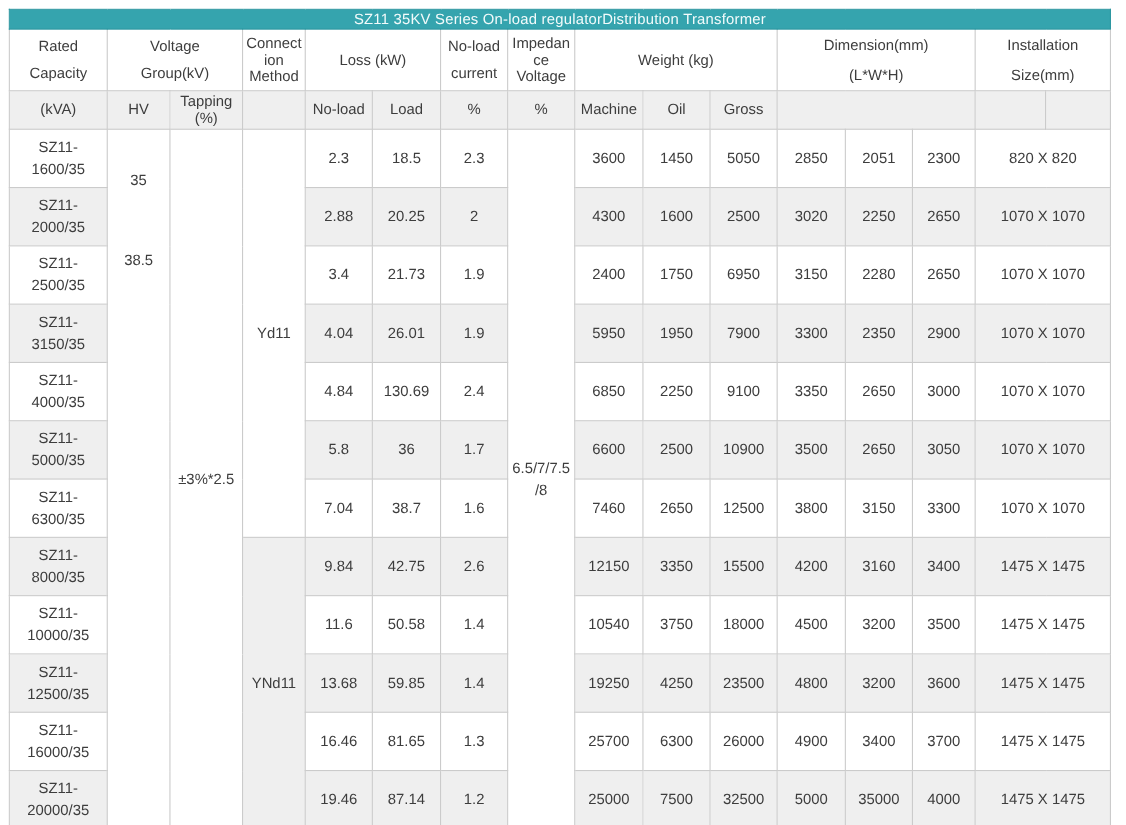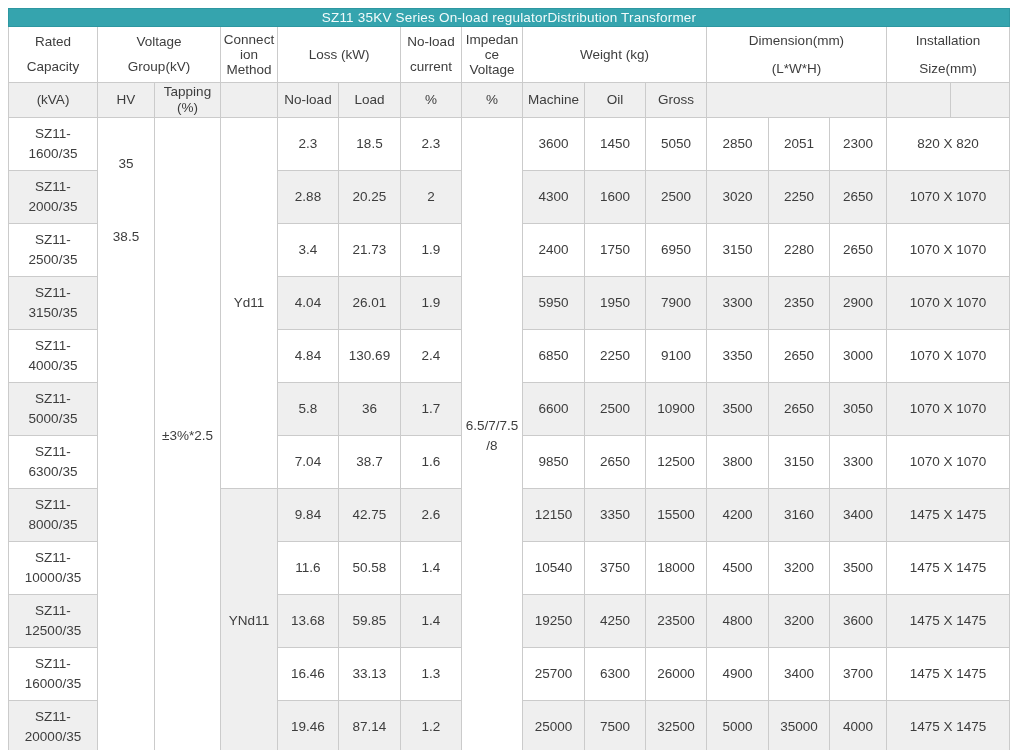--- a/index.html
+++ b/index.html
@@ -191,21 +191,21 @@
           <td>2650</td>
           <td>3050</td>
           <td colspan="2">1070 X 1070</td>
         </tr>
         <tr>
           <td>SZ11-
 6300/35</td>
           <td>7.04</td>
           <td>38.7</td>
           <td>1.6</td>
-          <td>9850</td>
+          <td>7460</td>
           <td>2650</td>
           <td>12500</td>
           <td>3800</td>
           <td>3150</td>
           <td>3300</td>
           <td colspan="2">1070 X 1070</td>
         </tr>
         <tr>
           <td>SZ11-
 8000/35</td>
@@ -246,21 +246,21 @@
           <td>23500</td>
           <td>4800</td>
           <td>3200</td>
           <td>3600</td>
           <td colspan="2">1475 X 1475</td>
         </tr>
         <tr>
           <td>SZ11-
 16000/35</td>
           <td>16.46</td>
-          <td>33.13</td>
+          <td>81.65</td>
           <td>1.3</td>
           <td>25700</td>
           <td>6300</td>
           <td>26000</td>
           <td>4900</td>
           <td>3400</td>
           <td>3700</td>
           <td colspan="2">1475 X 1475</td>
         </tr>
         <tr>

